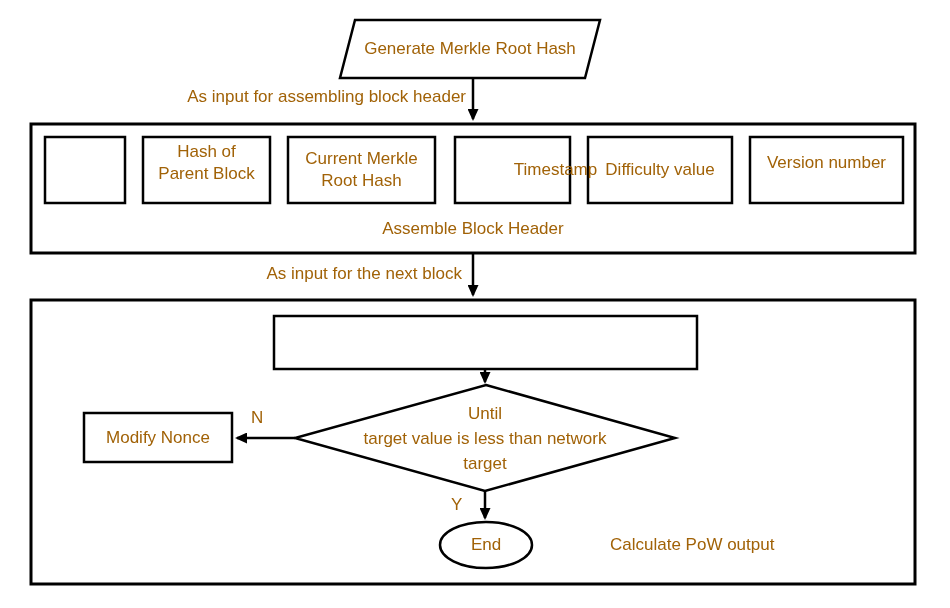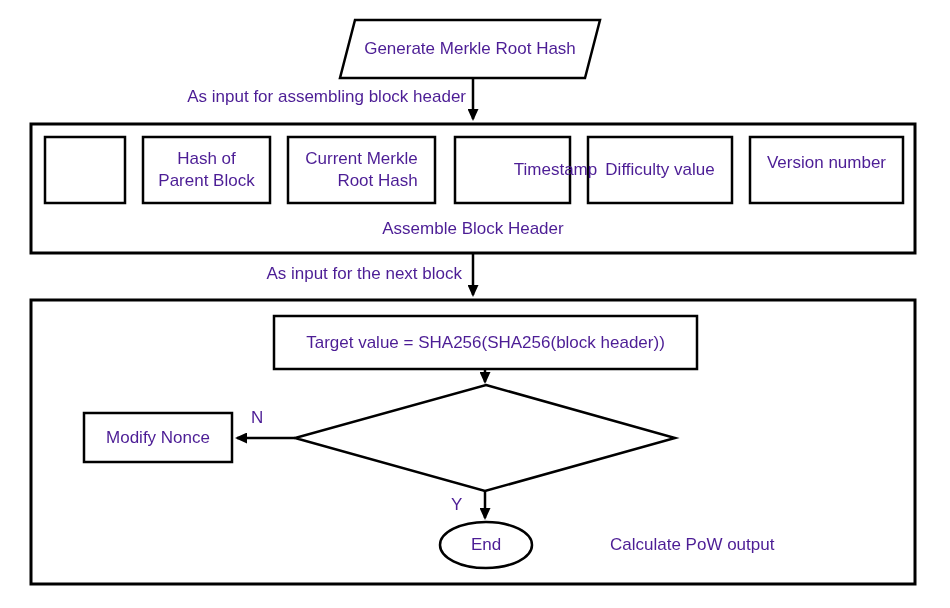--- a/index.html
+++ b/index.html
@@ -1,18 +1,18 @@
 <!DOCTYPE html>
 <html><head>
 <meta charset="utf-8">
 <style>
   html,body{margin:0;padding:0;background:#ffffff;}
   .stage{
     position:relative;width:950px;height:608px;background:#ffffff;
-    font-family:"Liberation Sans",sans-serif;font-size:17px;color:#4c1d95;
+    font-family:"Liberation Sans",sans-serif;font-size:17px;color:#a16207;
     overflow:hidden;
   }
   .stage svg{position:absolute;left:0;top:0;}
   .txt{
     position:absolute;display:flex;align-items:center;justify-content:center;
     text-align:center;line-height:22px;
   }
   .lbl{position:absolute;white-space:nowrap;}
   .right{position:absolute;text-align:right;white-space:nowrap;}
   .dline{display:block;line-height:25px;}
@@ -59,46 +59,52 @@
     <line x1="485" y1="491" x2="485" y2="518" stroke="#000" stroke-width="2.5" marker-end="url(#ah)"></line>
 
     <ellipse cx="486" cy="545" rx="46" ry="23" fill="none" stroke="#000" stroke-width="2.5"></ellipse>
   </svg>
 
   <div class="txt" style="left:340px;top:20px;width:260px;height:58px;">Generate Merkle Root Hash</div>
 
   <div class="right" style="left:0;top:87px;width:466px;">As input for assembling block header</div>
 
 
-  <div class="txt" style="left:143px;top:137px;width:127px;height:66px;">
+  <div class="txt" style="left:143px;top:130px;width:127px;height:66px;">
     <div>
       <span class="dline" style="line-height:22px;">Hash of</span>
       <span class="dline" style="line-height:22px;">Parent Block</span>
     </div>
   </div>
 
   <div class="txt" style="left:288px;top:137px;width:147px;height:66px;">
     <div>
       <span class="dline" style="line-height:22px;">Current Merkle</span>
-      <span class="dline" style="line-height:22px;text-align:right;">Root Hash</span>
+      <span class="dline" style="line-height:22px;">Root Hash</span>
     </div>
   </div>
 
   <div class="txt" style="left:455px;top:137px;width:115px;height:66px;margin-left:43px;">Timestamp</div>
 
   <div class="txt" style="left:588px;top:137px;width:144px;height:66px;">Difficulty value</div>
 
   <div class="txt" style="left:750px;top:137px;width:153px;height:52px;">Version number</div>
 
   <div class="txt" style="left:31px;top:216px;width:884px;height:26px;">Assemble Block Header</div>
 
   <div class="right" style="left:0;top:264px;width:462px;">As input for the next block</div>
 
-  <div class="txt" style="left:274px;top:316px;width:423px;height:53px;">Target value = SHA256(SHA256(block header))</div>
 
+  <div class="txt" style="left:335px;top:399px;width:300px;height:78px;">
+    <div>
+      <span class="dline">Until</span>
+      <span class="dline">target value is less than network</span>
+      <span class="dline">target</span>
+    </div>
+  </div>
 
   <div class="lbl" style="left:251px;top:408px;">N</div>
 
   <div class="lbl" style="left:451px;top:495px;">Y</div>
 
   <div class="txt" style="left:84px;top:413px;width:148px;height:49px;border-radius:11px;">Modify Nonce</div>
 
   <div class="txt" style="left:440px;top:522px;width:92px;height:46px;">End</div>
 
   <div class="lbl" style="left:610px;top:535px;">Calculate PoW output</div>

